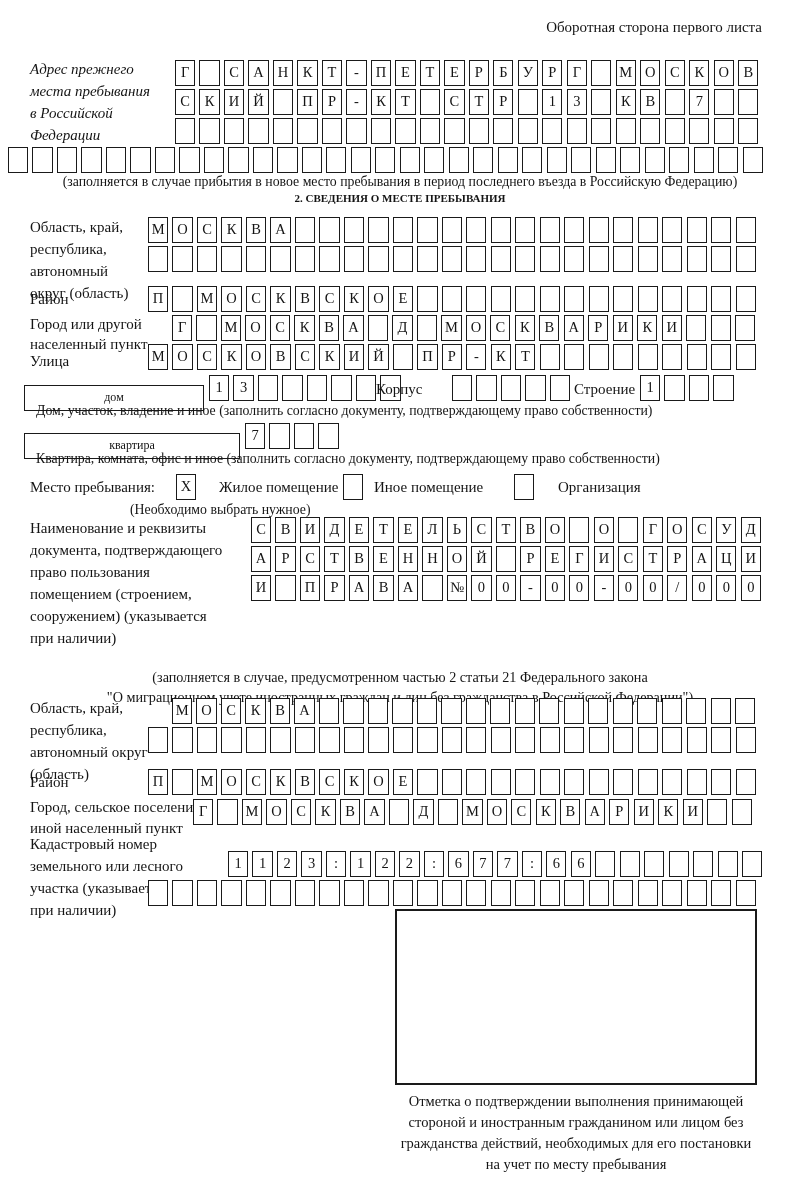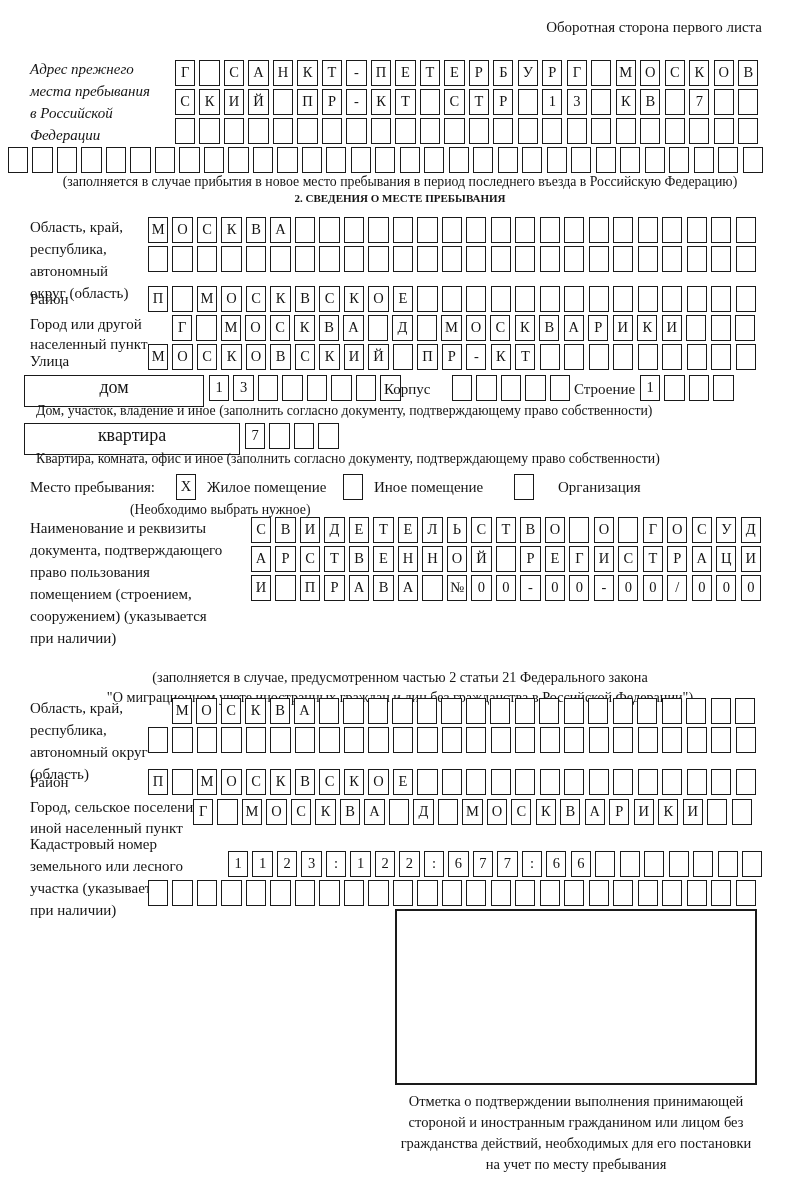--- a/index.html
+++ b/index.html
@@ -13,22 +13,22 @@
   .cap { font-size:13.8px; }
   .center { text-align:center; width:800px; left:0; }
   .title { font-weight:bold; font-size:11px; }
   .boxrow { position:absolute; display:flex; gap:4.3px; }
   .cell {
     width:20.2px; height:26px; border:1.8px solid #1a1a1a; background:#fff;
     display:inline-block; text-align:center; font-size:14.5px; line-height:23px;
     font-family:"Liberation Serif", serif; flex:0 0 auto;
   }
   .widebox {
-    position:absolute; height:32px; border:1.8px solid #1a1a1a; background:#fff;
-    text-align:center; font-size:18px; line-height:23px;
+    position:absolute; height:26px; border:1.8px solid #1a1a1a; background:#fff;
+    text-align:center; font-size:12px; line-height:23px;margin-top:10px;
   }
   .stamp { position:absolute; border:2px solid #1a1a1a; background:#fff; }
   .btxt { font-size:14.5px; line-height:21px; text-align:center; white-space:pre-line; }
 </style>
 </head>
 <body>
 
 <div class="page">
 
   <div class="abs lbl" style="top:16px; left:0; width:762px; text-align:right;">Оборотная сторона первого листа</div>
@@ -302,21 +302,21 @@
   <div class="boxrow" style="top:375px; left:209px;">
       <span class="cell">1</span>
       <span class="cell">3</span>
       <span class="cell"></span>
       <span class="cell"></span>
       <span class="cell"></span>
       <span class="cell"></span>
       <span class="cell"></span>
       <span class="cell"></span>
     </div>
-  <div class="abs lbl" style="top:378px; left:384px;">Корпус</div>
+  <div class="abs lbl" style="top:378px; left:376px;">Корпус</div>
   <div class="boxrow" style="top:375px; left:452px;">
       <span class="cell"></span>
       <span class="cell"></span>
       <span class="cell"></span>
       <span class="cell"></span>
       <span class="cell"></span>
     </div>
   <div class="abs lbl" style="top:378px; left:574px;">Строение</div>
   <div class="boxrow" style="top:375px; left:640px;">
       <span class="cell">1</span>
@@ -332,21 +332,21 @@
       <span class="cell"></span>
       <span class="cell"></span>
       <span class="cell"></span>
     </div>
   <div class="abs cap" style="top:451px; left:36px;">Квартира, комната, офис и иное (заполнить согласно документу, подтверждающему право собственности)</div>
 
   <div class="abs lbl" style="top:476px; left:30px;">Место пребывания:</div>
   <div class="boxrow" style="top:474px; left:176px;">
       <span class="cell">X</span>
     </div>
-  <div class="abs lbl" style="top:476px; left:207px;">Жилое помещение</div>
+  <div class="abs lbl" style="top:476px; left:219px;">Жилое помещение</div>
   <div class="boxrow" style="top:474px; left:343px;">
       <span class="cell"></span>
     </div>
   <div class="abs lbl" style="top:476px; left:374px;">Иное помещение</div>
   <div class="boxrow" style="top:474px; left:514px;">
       <span class="cell"></span>
     </div>
   <div class="abs lbl" style="top:476px; left:558px;">Организация</div>
   <div class="abs cap" style="top:502px; left:130px; width:420px; ">(Необходимо выбрать нужное)</div>
 

